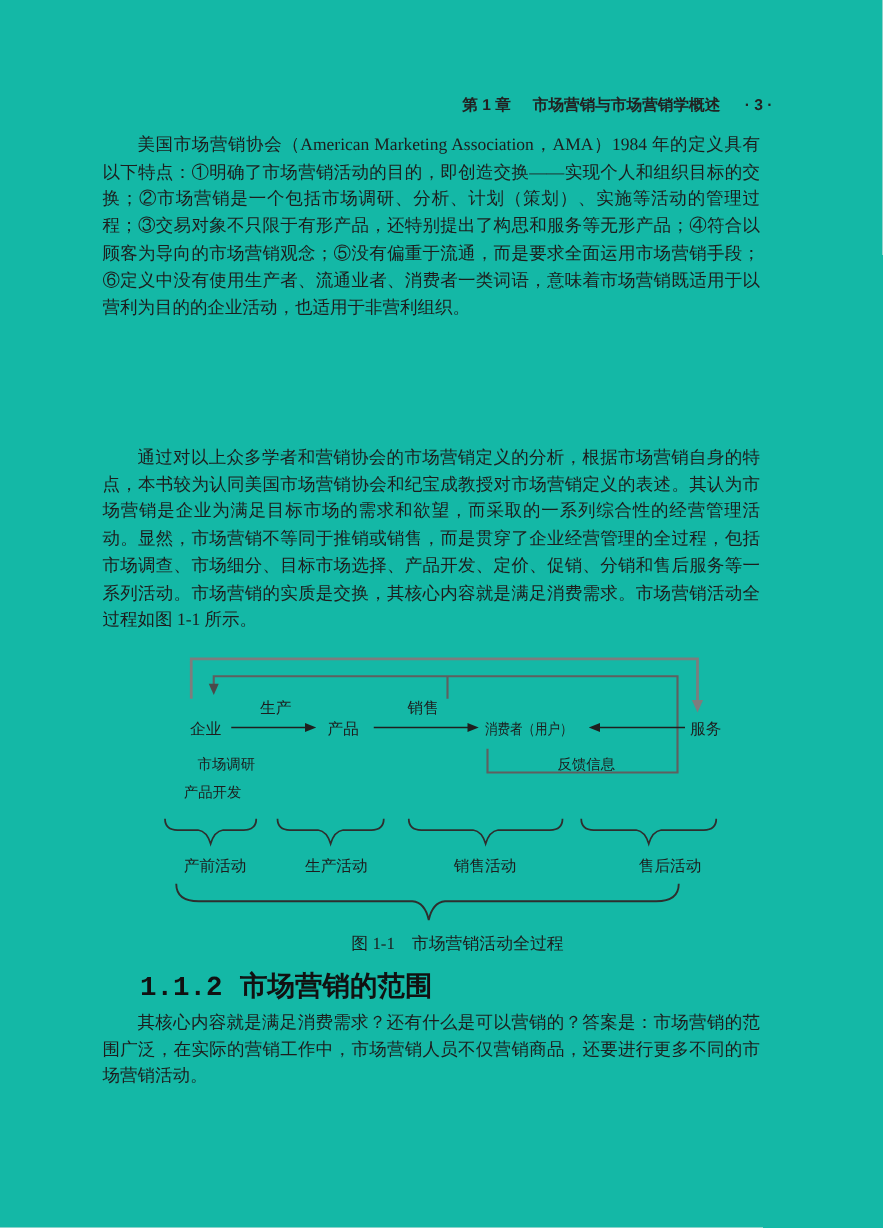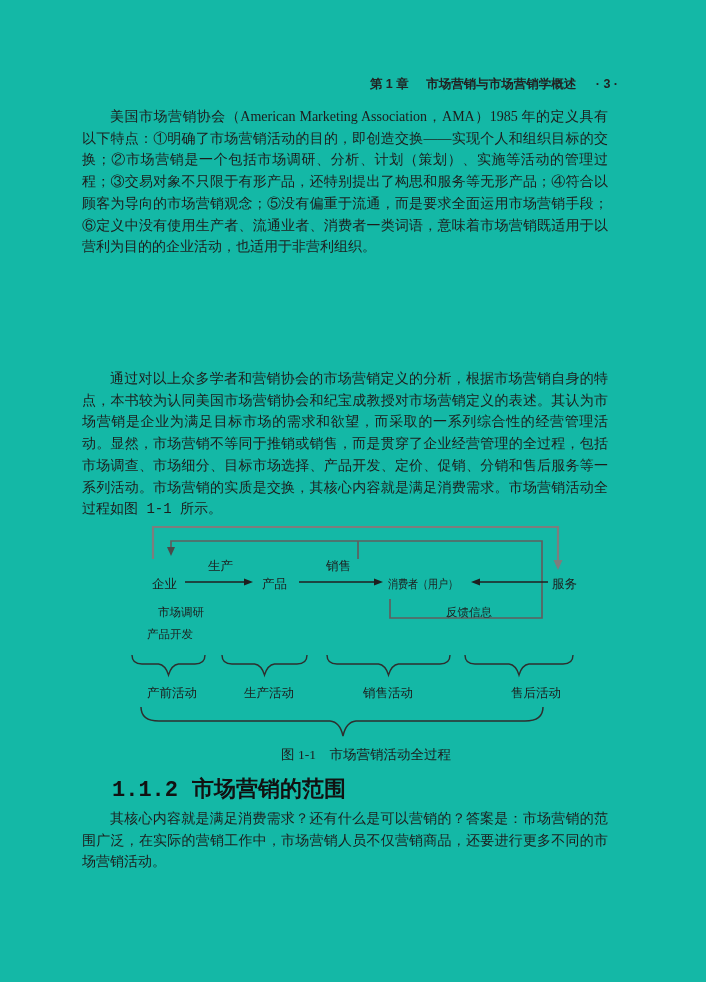--- a/index.html
+++ b/index.html
@@ -20,21 +20,21 @@
   .running-head .gap1{margin-left:14px;}
   .running-head .gap2{margin-left:16px;}
   p.body{
     position:absolute;left:82px;width:526px;margin:0;
     font-size:14px;line-height:21.7px;
     text-align:justify;text-justify:inter-ideograph;
     text-indent:2em;color:#1d1d1d;
   }
   .p1{top:106px;}
   .p2{top:303px;}
-  .p3{top:369px;font-family:Liberation Mono, monospace;}
+  .p3{top:356px;}
   .p4{top:808px;}
   .kaiti-head{
     position:absolute;left:82px;top:271px;width:526px;
     padding-left:30px;
     font-style:italic;font-size:14.5px;color:#1d1d1d;
     font-family:"Liberation Serif","DejaVu Serif",serif;
   }
   .section-head{
     position:absolute;left:112px;top:774px;
     font-family:Liberation Mono, monospace;
@@ -52,21 +52,21 @@
 <body>
 
 <div class="page">
 
   <div class="running-head">
     <span>第 1 章</span>
     <span class="gap1">市场营销与市场营销学概述</span>
     <span class="gap2">· 3 ·</span>
   </div>
 
-  <p class="body p1">美国市场营销协会（American Marketing Association，AMA）1985 年的定义具有以下特点：①明确了市场营销活动的目的，即创造交换——实现个人和组织目标的交换；②市场营销是一个包括市场调研、分析、计划（策划）、实施等活动的管理过程；③交易对象不只限于有形产品，还特别提出了构思和服务等无形产品；④符合以顾客为导向的市场营销观念；⑤没有偏重于流通，而是要求全面运用市场营销手段；⑥定义中没有使用生产者、流通业者、消费者一类词语，意味着市场营销既适用于以营利为目的的企业活动，也适用于非营利组织。</p>
+  <p class="body p1">美国市场营销协会（American Marketing Association，AMA）1984 年的定义具有以下特点：①明确了市场营销活动的目的，即创造交换——实现个人和组织目标的交换；②市场营销是一个包括市场调研、分析、计划（策划）、实施等活动的管理过程；③交易对象不只限于有形产品，还特别提出了构思和服务等无形产品；④符合以顾客为导向的市场营销观念；⑤没有偏重于流通，而是要求全面运用市场营销手段；⑥定义中没有使用生产者、流通业者、消费者一类词语，意味着市场营销既适用于以营利为目的的企业活动，也适用于非营利组织。</p>
 
 
 
   <p class="body p3">通过对以上众多学者和营销协会的市场营销定义的分析，根据市场营销自身的特点，本书较为认同美国市场营销协会和纪宝成教授对市场营销定义的表述。其认为市场营销是企业为满足目标市场的需求和欲望，而采取的一系列综合性的经营管理活动。显然，市场营销不等同于推销或销售，而是贯穿了企业经营管理的全过程，包括市场调查、市场细分、目标市场选择、产品开发、定价、促销、分销和售后服务等一系列活动。市场营销的实质是交换，其核心内容就是满足消费需求。市场营销活动全过程如图 1-1 所示。</p>
 
   <svg class="figure" width="706" height="252" viewBox="0 518 706 252" xmlns="http://www.w3.org/2000/svg">
 
     <path d="M153,559 L153,527 L558,527 L558,561" fill="none" stroke="#7d7d7d" stroke-width="2.2"></path>
     <polygon points="558,570 553.5,560 562.5,560" fill="#7d7d7d"></polygon>
 

